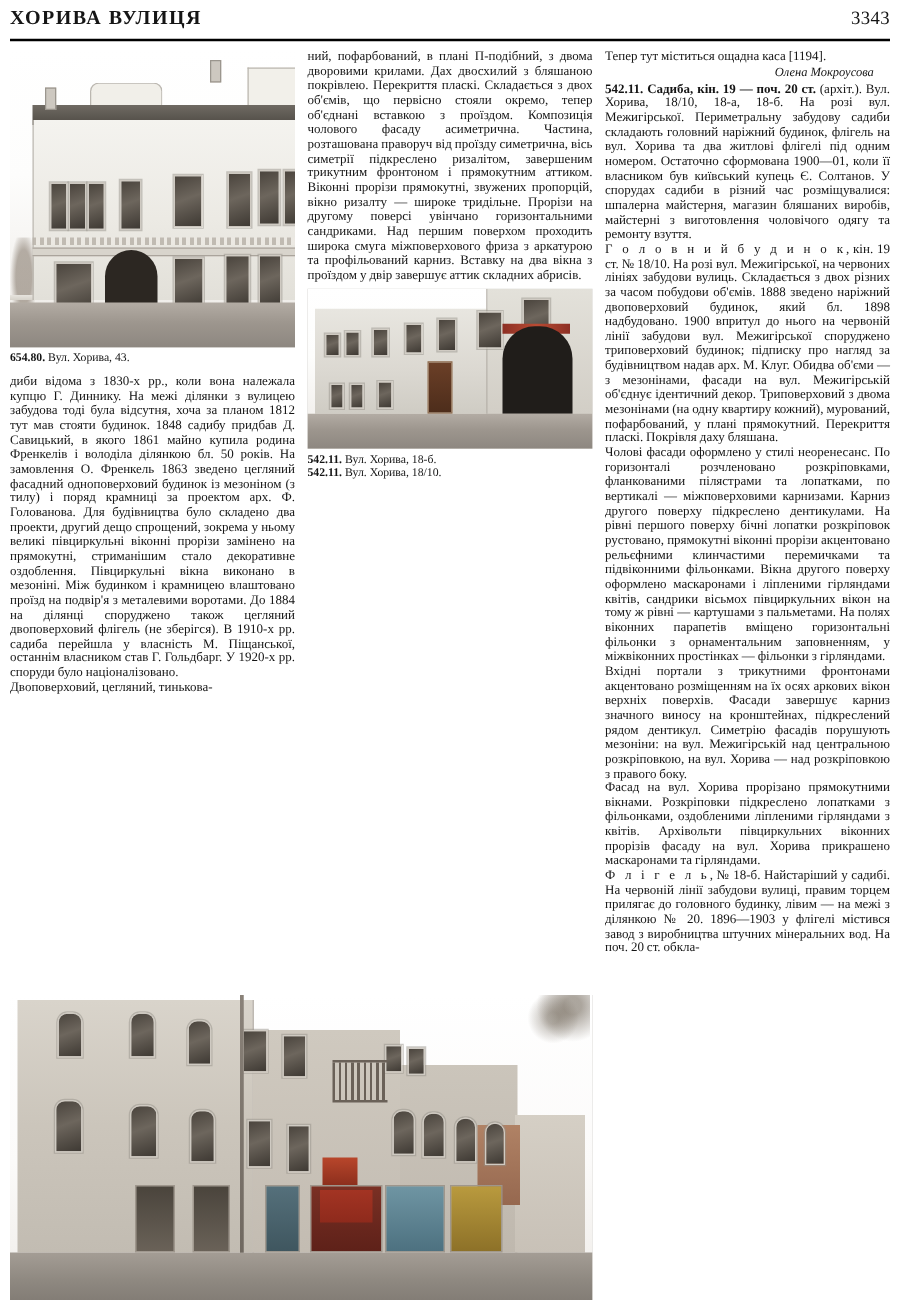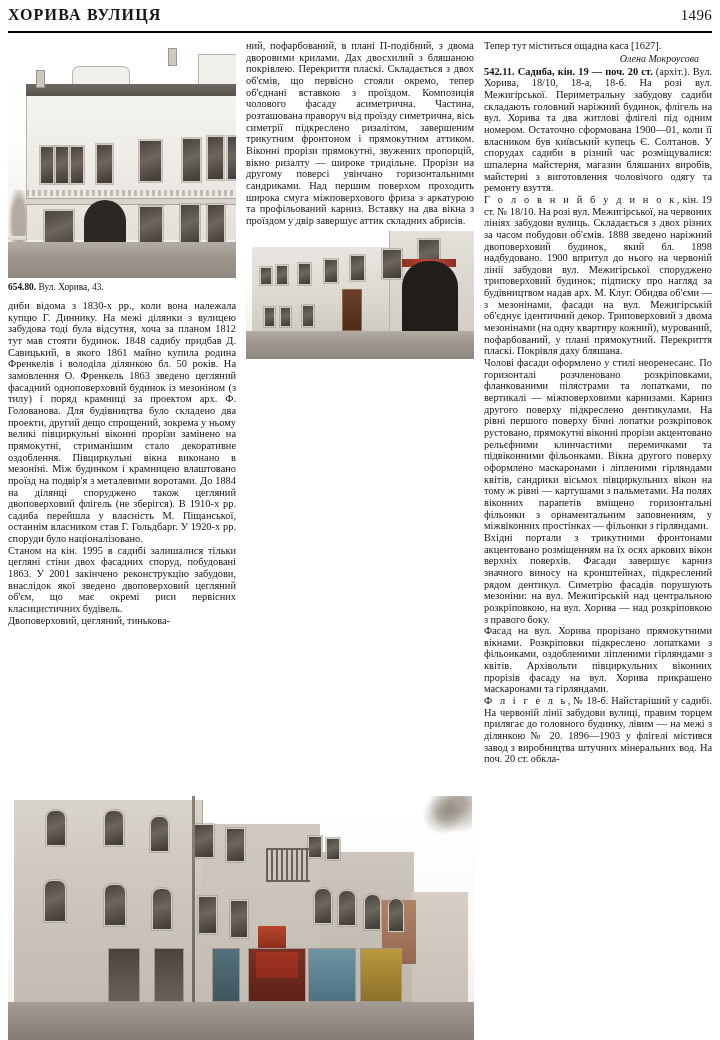--- a/index.html
+++ b/index.html
@@ -254,21 +254,21 @@
     background: linear-gradient(180deg,#a49d95 0%,#8e8880 60%,#837d76 100%);
   }
 </style>
 </head>
 <body>
 
 <div class="page">
 
   <div class="running-head">
     <div class="rh-title">ХОРИВА  ВУЛИЦЯ</div>
-    <div class="rh-folio">1496</div>
+    <div class="rh-folio">3343</div>
   </div>
 
   <div class="columns">
 
     <div class="col">
 
       <div class="photo photo-1">
         <div class="sky"></div>
         <div class="p1-tree"></div>
         <div class="p1-wall"></div>
@@ -299,21 +299,20 @@
         <div class="win" style="left:172px; top:164px; width:18px; height:40px;"></div>
         <div class="win" style="left:199px; top:164px; width:16px; height:40px;"></div>
         <div class="ground" style="height:36px;"></div>
       </div>
 
       <p class="caption">
         <span class="num">654.80.</span><span> Вул. Хорива, 43.</span>
       </p>
 
       <p class="body">диби відома з 1830-х рр., коли вона належала купцю Г. Диннику. На межі ділянки з вулицею забудова тоді була відсутня, хоча за планом 1812 тут мав стояти будинок. 1848 садибу придбав Д. Савицький, в якого 1861 майно купила родина Френкелів і володіла ділянкою бл. 50 років. На замовлення О. Френкель 1863 зведено цегляний фасадний одноповерховий будинок із мезоніном (з тилу) і поряд крамниці за проектом арх. Ф. Голованова. Для будівництва було складено два проекти, другий дещо спрощений, зокрема у ньому великі півциркульні віконні прорізи замінено на прямокутні, стриманішим стало декоративне оздоблення. Півциркульні вікна виконано в мезоніні. Між будинком і крамницею влаштовано проїзд на подвір'я з металевими воротами. До 1884 на ділянці споруджено також цегляний двоповерховий флігель (не зберігся). В 1910-х рр. садиба перейшла у власність М. Піщанської, останнім власником став Г. Гольдбарг. У 1920-х рр. споруди було націоналізовано.</p>
-      <p class="body">Станом на кін. 1995 в садибі залишалися тільки цегляні стіни двох фасадних споруд, побудовані 1863. У 2001 закінчено реконструкцію забудови, внаслідок якої зведено двоповерховий цегляний об'єм, що має окремі риси первісних класицистичних будівель.</p>
       <p class="body">Двоповерховий, цегляний, тинькова-</p>
     </div>
 
     <div class="col">
       <p class="body">ний, пофарбований, в плані П-подібний, з двома дворовими крилами. Дах двосхилий з бляшаною покрівлею. Перекриття пласкі. Складається з двох об'ємів, що первісно стояли окремо, тепер об'єднані вставкою з проїздом. Композиція чолового фасаду асиметрична. Частина, розташована праворуч від проїзду симетрична, вісь симетрії підкреслено ризалітом, завершеним трикутним фронтоном і прямокутним аттиком. Віконні прорізи прямокутні, звужених пропорцій, вікно ризалту — широке тридільне. Прорізи на другому поверсі увінчано горизонтальними сандриками. Над першим поверхом проходить широка смуга міжповерхового фриза з аркатурою та профільований карниз. Вставку на два вікна з проїздом у двір завершує аттик складних абрисів.</p>
 
       <div class="photo photo-2">
         <div class="sky"></div>
         <div class="p2-body"></div>
         <div class="p2-right"></div>
@@ -328,24 +327,28 @@
 
         <div class="win" style="left:18px; top:76px; width:9px;  height:18px;"></div>
         <div class="win" style="left:34px; top:76px; width:9px;  height:18px;"></div>
         <div class="win" style="left:56px; top:74px; width:10px; height:20px;"></div>
         <div class="p2-door"></div>
         <div class="p2-sign"></div>
         <div class="p2-gate"></div>
         <div class="ground" style="height:28px;"></div>
       </div>
 
+      <p class="caption">
+        <span class="num">542.11.</span><span> Вул. Хорива, 18-б.</span><br>
+        <span class="num">542.11.</span><span> Вул. Хорива, 18/10.</span>
+      </p>
     </div>
 
     <div class="col">
-      <p class="body">Тепер тут міститься ощадна каса [1627].</p>
+      <p class="body">Тепер тут міститься ощадна каса [1194].</p>
 
       <p class="byline">Олена Мокроусова</p>
 
       <p class="body">
         <span class="entry-head">542.11.</span><span class="entry-head"> Садиба, кін. 19 — поч. 20 ст.</span><span> (архіт.). Вул. Хорива, 18/10, 18-а, 18-б. На розі вул. Межигірської. Периметральну забудову садиби складають головний наріжний будинок, флігель на вул. Хорива та два житлові флігелі під одним номером. Остаточно сформована 1900—01, коли її власником був київський купець Є. Солтанов. У спорудах садиби в різний час розміщувалися: шпалерна майстерня, магазин бляшаних виробів, майстерні з виготовлення чоловічого одягу та ремонту взуття.</span>
       </p>
 
       <p class="body">
         <span class="spaced">Г о л о в н и й   б у д и н о к</span><span>, кін. 19 ст. № 18/10. На розі вул. Межигірської, на червоних лініях забудови вулиць. Складається з двох різних за часом побудови об'ємів. 1888 зведено наріжний двоповерховий будинок, який бл. 1898 надбудовано. 1900 впритул до нього на червоній лінії забудови вул. Межигірської споруджено триповерховий будинок; підписку про нагляд за будівництвом надав арх. М. Клуг. Обидва об'єми — з мезонінами, фасади на вул. Межигірській об'єднує ідентичний декор. Триповерховий з двома мезонінами (на одну квартиру кожний), мурований, пофарбований, у плані прямокутний. Перекриття пласкі. Покрівля даху бляшана.</span>
       </p>

